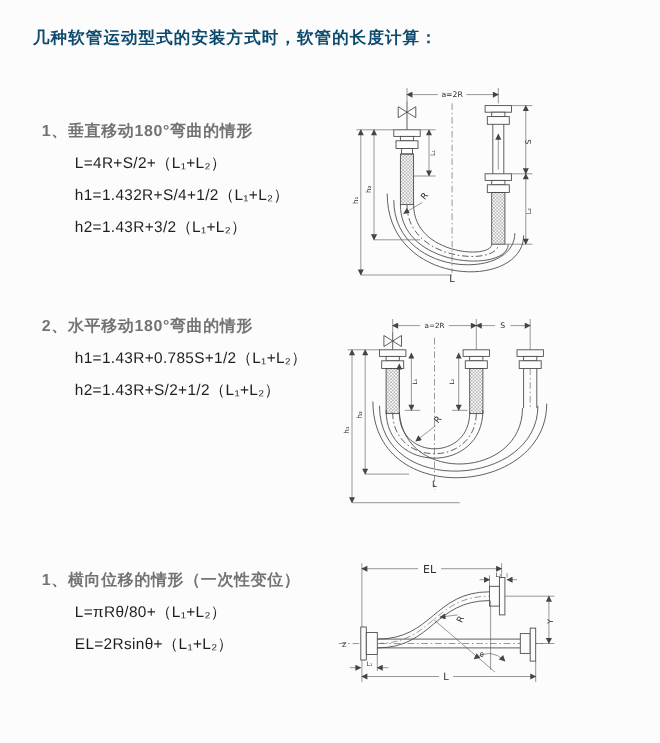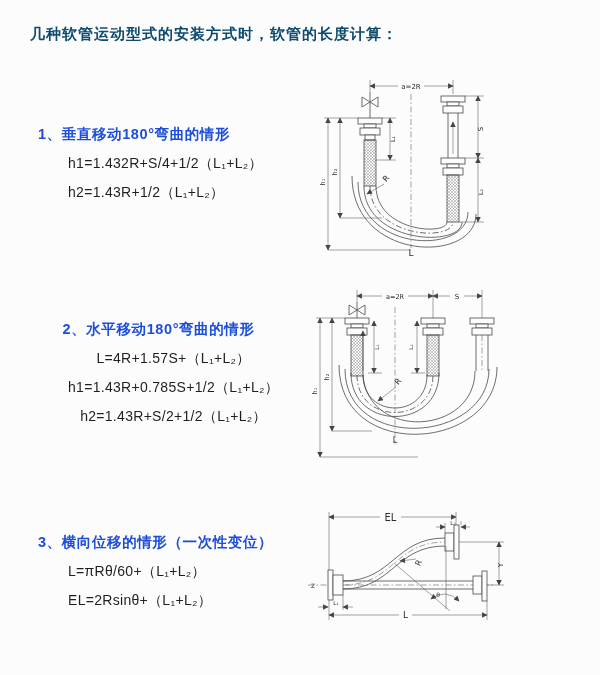--- a/index.html
+++ b/index.html
@@ -6,58 +6,58 @@
   body{
     width:600px;height:675px;position:relative;background:#fcfcfc;
     font-family:"Liberation Sans","DejaVu Sans",sans-serif;color:#1b1b1b;
     overflow:hidden;
   }
   .title{
     position:absolute;left:30px;top:25px;font-size:15px;font-weight:bold;
     letter-spacing:1px;color:#0c4a6e;
   }
   .sec{position:absolute;left:38px;}
-  .sec .heading{font-size:14.5px;font-weight:bold;letter-spacing:.6px;color:#1d4ed8;margin-top:15px;}
+  .sec .heading{font-size:14.5px;font-weight:bold;letter-spacing:.6px;color:#737373;}
   .sec .formula{margin-left:30px;font-size:14px;margin-top:11px;letter-spacing:.3px;color:#1f1f1f;}
   .sec1{top:110px;}
-  .sec2{top:305px;text-align:center;}
+  .sec2{top:287px;}
   .sec3{top:518px;}
   .dgm{position:absolute;}
   .d1{left:320px;top:72px;}
   .d2{left:312px;top:283px;}
   .d3{left:298px;top:503px;}
   svg .thin{stroke:#4a4a4a;stroke-width:.8;fill:none;}
   svg .dim{stroke:#555;stroke-width:.55;fill:none;}
   svg .dash{stroke-dasharray:6 2.5 1.5 2.5;}
   svg .part{stroke:#4a4a4a;stroke-width:.8;fill:#fcfcfc;}
   svg text{font-family:"DejaVu Sans",sans-serif;fill:#2d2d2d;}
 </style>
 </head>
 <body>
 
 <div class="page">
 
   <div class="title">几种软管运动型式的安装方式时，软管的长度计算：</div>
 
   <div class="sec sec1">
     <div class="heading">1、垂直移动180°弯曲的情形</div>
+    <div class="formula">L=4R+S/2+（L₁+L₂）</div>
     <div class="formula">h1=1.432R+S/4+1/2（L₁+L₂）</div>
-    <div class="formula">h2=1.43R+1/2（L₁+L₂）</div>
+    <div class="formula">h2=1.43R+3/2（L₁+L₂）</div>
   </div>
 
   <div class="sec sec2">
     <div class="heading">2、水平移动180°弯曲的情形</div>
-    <div class="formula">L=4R+1.57S+（L₁+L₂）</div>
     <div class="formula">h1=1.43R+0.785S+1/2（L₁+L₂）</div>
     <div class="formula">h2=1.43R+S/2+1/2（L₁+L₂）</div>
   </div>
 
   <div class="sec sec3">
-    <div class="heading">3、横向位移的情形（一次性变位）</div>
-    <div class="formula">L=πRθ/60+（L₁+L₂）</div>
+    <div class="heading">1、横向位移的情形（一次性变位）</div>
+    <div class="formula">L=πRθ/80+（L₁+L₂）</div>
     <div class="formula">EL=2Rsinθ+（L₁+L₂）</div>
   </div>
 
   <svg class="dgm d1" width="195" height="188" viewBox="0 0 195 188">
     <defs>
       <marker id="a1" viewBox="0 0 10 10" refX="9" refY="5" markerWidth="7" markerHeight="5.5" orient="auto-start-reverse" markerUnits="userSpaceOnUse">
         <path d="M0,0L10,5L0,10z" fill="#444"></path>
       </marker>
       <pattern id="braid1" width="3" height="3" patternUnits="userSpaceOnUse">
         <path d="M0,3 L3,0 M0,0 L3,3" stroke="#8a8a8a" stroke-width=".45"></path>

